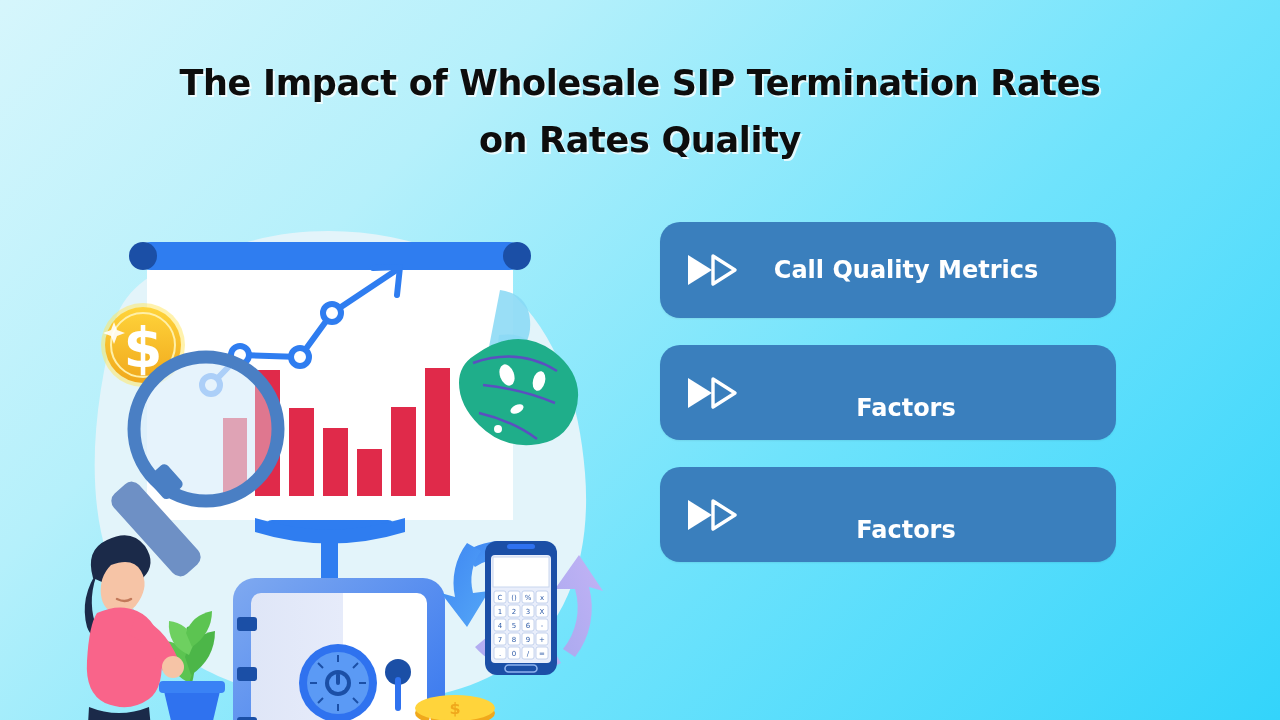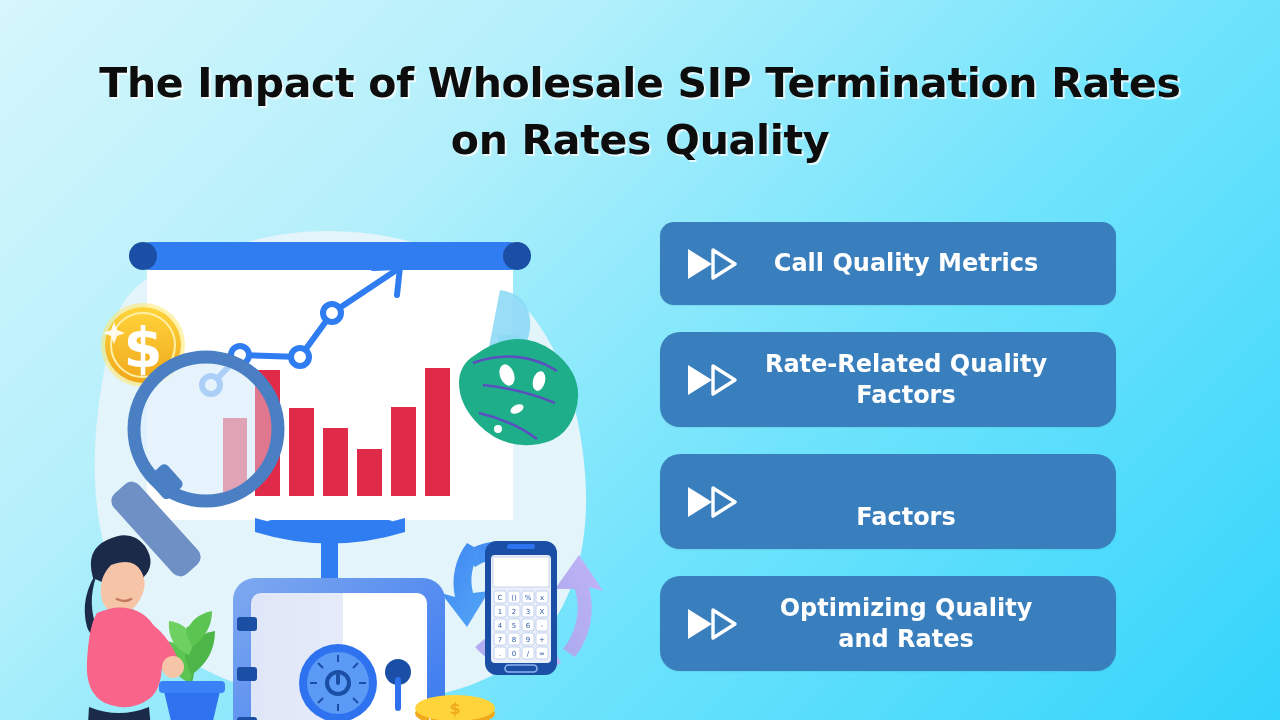--- a/index.html
+++ b/index.html
@@ -24,21 +24,21 @@
   #title-block {
     position: absolute;
     left: 90px;
     top: 55px;
     width: 1100px;
     text-align: center;
   }
   .title-line {
     font-family: "DejaVu Sans", sans-serif;
     font-weight: bold;
-    font-size: 41px;
+    font-size: 35px;
     line-height: 57px;
     color: #0d0d0d;
     letter-spacing: -0.3px;
     text-shadow: 2px 2px 0 rgba(255,255,255,0.75);
     white-space: nowrap;
   }
 
   
   #button-list {
     position: absolute;
@@ -49,21 +49,21 @@
   .nav-button {
     position: relative;
     width: 456px;
     background: #3a7fbd;
     border-radius: 20px;
     margin-bottom: 27px;
     display: flex;
     align-items: center;
     box-shadow: 0 1px 2px rgba(0,0,0,0.07);
   }
-  .nav-button.h1line { height: 83px; border-radius: 14px; }
+  .nav-button.h1line { height: 96px; }
   .nav-button.h2line { height: 95px; }
   .btn-icon {
     flex: 0 0 auto;
     width: 66px;
     display: flex;
     align-items: center;
     justify-content: center;
     margin-left: 20px;
   }
   .btn-label {
@@ -361,46 +361,34 @@
     </div>
 
     <div class="nav-button h2line">
       <span class="btn-icon">
         <svg width="54" height="34" viewBox="0 0 54 34" xmlns="http://www.w3.org/2000/svg">
           <path d="M2 2 L26 17 L2 32 Z" fill="#ffffff"></path>
           <path d="M27 3 L49 17 L27 31 Z" fill="none" stroke="#ffffff" stroke-width="3.4" stroke-linejoin="round"></path>
         </svg>
       </span>
       <span class="btn-label">
-        <span>Rate-Related Quality</span><br>
+        <br>
         <span>Factors</span>
       </span>
     </div>
 
     <div class="nav-button h2line">
       <span class="btn-icon">
         <svg width="54" height="34" viewBox="0 0 54 34" xmlns="http://www.w3.org/2000/svg">
           <path d="M2 2 L26 17 L2 32 Z" fill="#ffffff"></path>
           <path d="M27 3 L49 17 L27 31 Z" fill="none" stroke="#ffffff" stroke-width="3.4" stroke-linejoin="round"></path>
         </svg>
       </span>
       <span class="btn-label">
         <br>
         <span>Factors</span>
       </span>
     </div>
 
-    <div class="nav-button h2line">
-      <span class="btn-icon">
-        <svg width="54" height="34" viewBox="0 0 54 34" xmlns="http://www.w3.org/2000/svg">
-          <path d="M2 2 L26 17 L2 32 Z" fill="#ffffff"></path>
-          <path d="M27 3 L49 17 L27 31 Z" fill="none" stroke="#ffffff" stroke-width="3.4" stroke-linejoin="round"></path>
-        </svg>
-      </span>
-      <span class="btn-label">
-        <span>Optimizing Quality</span><br>
-        <span>and Rates</span>
-      </span>
-    </div>
 
   </div>
 
 </div>
 
 </body></html>

